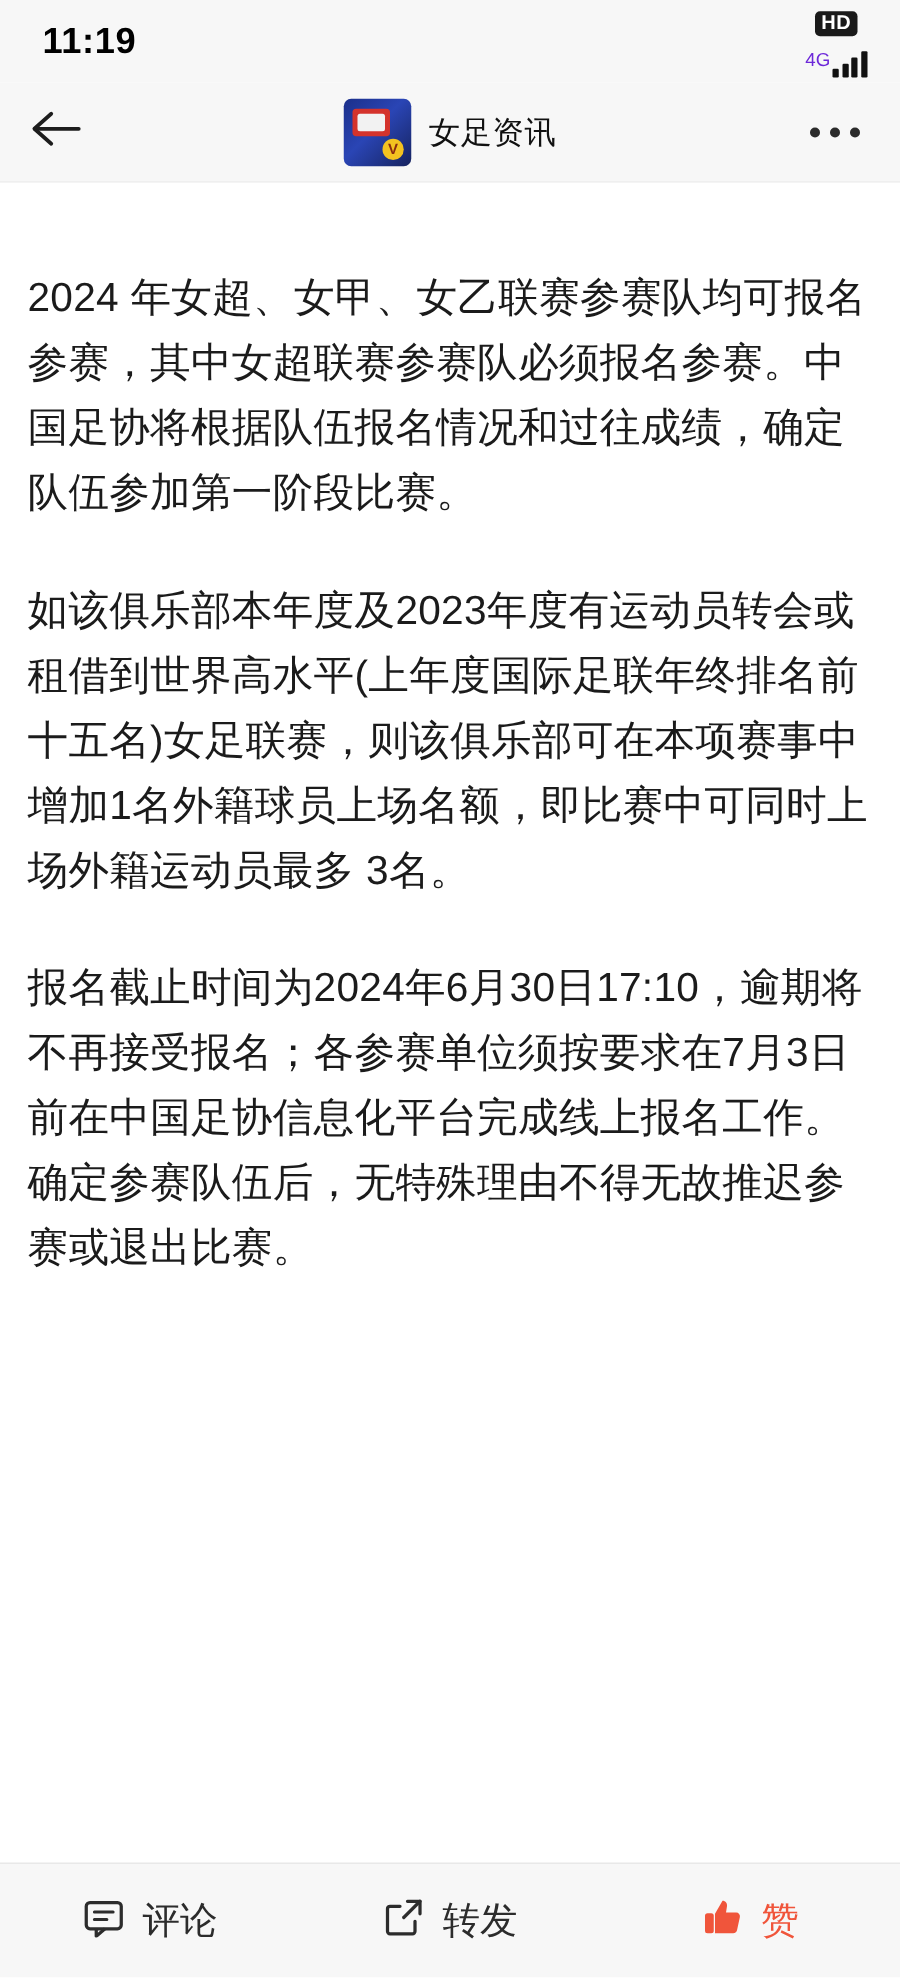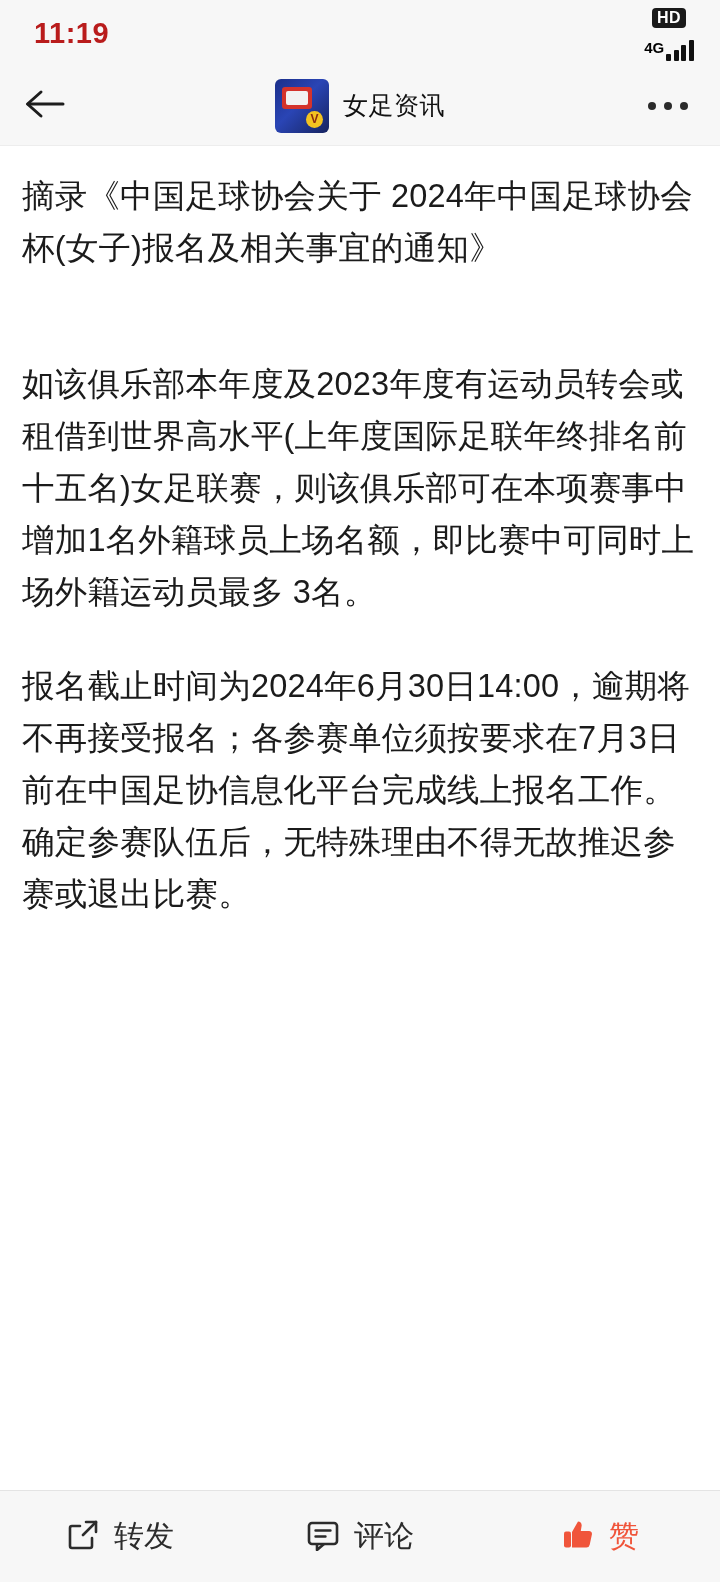--- a/index.html
+++ b/index.html
@@ -25,21 +25,21 @@
     flex: 0 0 66px;
     background: #f7f7f7;
     display: flex;
     align-items: center;
     justify-content: space-between;
     padding: 0 26px 0 34px;
   }
   .status-time {
     font-size: 29px;
     font-weight: 600;
-    color: #b91c1c;
+    color: #000000;
     letter-spacing: 0.5px;
   }
   .status-right {
     display: flex;
     align-items: center;
     gap: 11px;
     flex-direction: column;
   }
   .icon-headphone { display: block; }
   .hd-badge {
@@ -52,22 +52,22 @@
     line-height: 1;
     letter-spacing: 0.5px;
   }
   .net-wrap {
     display: flex;
     align-items: flex-start;
     gap: 2px;
   }
   .net-label {
     font-size: 15px;
-    font-weight: 700;
-    color: #000000;
+    font-weight: 400;
+    color: #6d28d9;
     line-height: 1;
     margin-top: 1px;
   }
   .bars {
     display: flex;
     align-items: flex-end;
     gap: 2.5px;
     height: 22px;
   }
   .bars i { width: 5px; background: #111; border-radius: 1px; display: block; }
@@ -288,54 +288,54 @@
     <div class="nav-more">
       <span style="display:flex;gap:8px;">
         <i></i>
           <i></i>
           <i></i>
       </span>
     </div>
   </div>
 
   <div class="content">
-    <div class="para">摘录《中国足球协会关于 2024年中国足球协会杯(女子)报名及相关事宜的通知》</div>
     <div class="gap-lg"></div>
+    <div class="para">2024 年女超、女甲、女乙联赛参赛队均可报名参赛，其中女超联赛参赛队必须报名参赛。中国足协将根据队伍报名情况和过往成绩，确定队伍参加第一阶段比赛。</div>
     <div class="gap-lg"></div>
     <div class="para">如该俱乐部本年度及2023年度有运动员转会或租借到世界高水平(上年度国际足联年终排名前十五名)女足联赛，则该俱乐部可在本项赛事中增加1名外籍球员上场名额，即比赛中可同时上场外籍运动员最多 3名。</div>
     <div class="gap-lg"></div>
-    <div class="para">报名截止时间为2024年6月30日14:00，逾期将不再接受报名；各参赛单位须按要求在7月3日前在中国足协信息化平台完成线上报名工作。</div>
+    <div class="para">报名截止时间为2024年6月30日17:10，逾期将不再接受报名；各参赛单位须按要求在7月3日前在中国足协信息化平台完成线上报名工作。</div>
     <div class="para">确定参赛队伍后，无特殊理由不得无故推迟参赛或退出比赛。</div>
 
     <div class="fade-bottom"></div>
   </div>
 
   <div class="bottombar">
+    <div class="bb-item">
+      <span>
+        <svg width="34" height="32" viewBox="0 0 34 32">
+          <rect x="3" y="4" width="28" height="21" rx="3" fill="none" stroke="#2c2c2c" stroke-width="2.6"></rect>
+          <path d="M11 25 L11 31 L18 25" fill="none" stroke="#2c2c2c" stroke-width="2.6" stroke-linejoin="round"></path>
+          <path d="M9.5 11.5 H24.5 M9.5 17.5 H19.5" fill="none" stroke="#2c2c2c" stroke-width="2.4" stroke-linecap="round"></path>
+        </svg>
+      </span>
+      <span class="bb-label">评论</span>
+    </div>
     <div class="bb-item">
       <span>
         <svg width="34" height="34" viewBox="0 0 34 34">
           <path d="M20 4 H30 V14" fill="none" stroke="#2c2c2c" stroke-width="2.6" stroke-linecap="round" stroke-linejoin="round"></path>
           <path d="M30 4 L17 17" fill="none" stroke="#2c2c2c" stroke-width="2.6" stroke-linecap="round"></path>
           <path d="M26 20 V28 A2 2 0 0 1 24 30 H6 A2 2 0 0 1 4 28 V10 A2 2 0 0 1 6 8 H14" fill="none" stroke="#2c2c2c" stroke-width="2.6" stroke-linecap="round" stroke-linejoin="round"></path>
         </svg>
       </span>
       <span class="bb-label">转发</span>
     </div>
     <div class="bb-item">
       <span>
-        <svg width="34" height="32" viewBox="0 0 34 32">
-          <rect x="3" y="4" width="28" height="21" rx="3" fill="none" stroke="#2c2c2c" stroke-width="2.6"></rect>
-          <path d="M11 25 L11 31 L18 25" fill="none" stroke="#2c2c2c" stroke-width="2.6" stroke-linejoin="round"></path>
-          <path d="M9.5 11.5 H24.5 M9.5 17.5 H19.5" fill="none" stroke="#2c2c2c" stroke-width="2.4" stroke-linecap="round"></path>
-        </svg>
-      </span>
-      <span class="bb-label">评论</span>
-    </div>
-    <div class="bb-item">
-      <span>
         <svg width="34" height="34" viewBox="0 0 34 34">
           <path d="M11 14 L17 3.5 C19.5 3.5 21 5.5 20.6 8 L19.8 13 H28 A3 3 0 0 1 30.9 16.6 L28.7 26.8 A3.3 3.3 0 0 1 25.5 29.5 H11 Z" fill="#f0553b"></path>
           <rect x="3" y="13.5" width="7" height="16" rx="2" fill="#f0553b"></rect>
         </svg>
       </span>
       <span class="bb-label accent">赞</span>
     </div>
   </div>
 
 </div>

